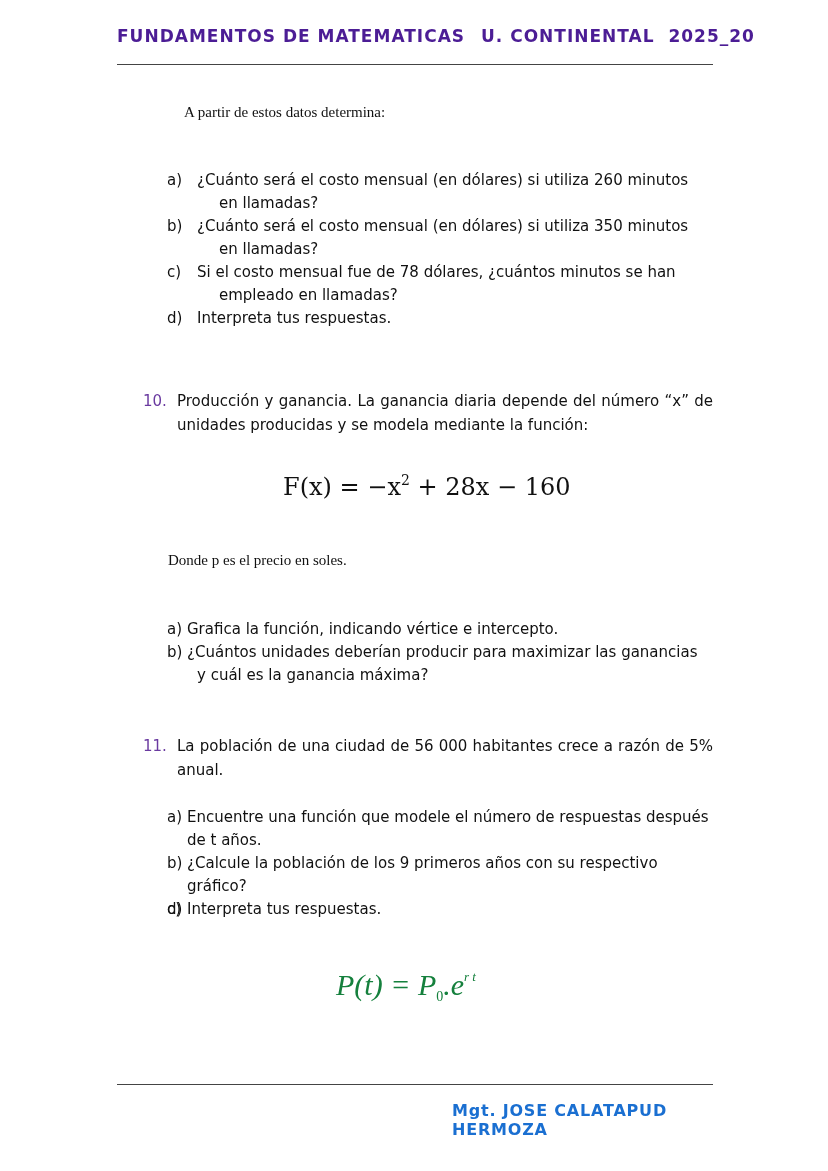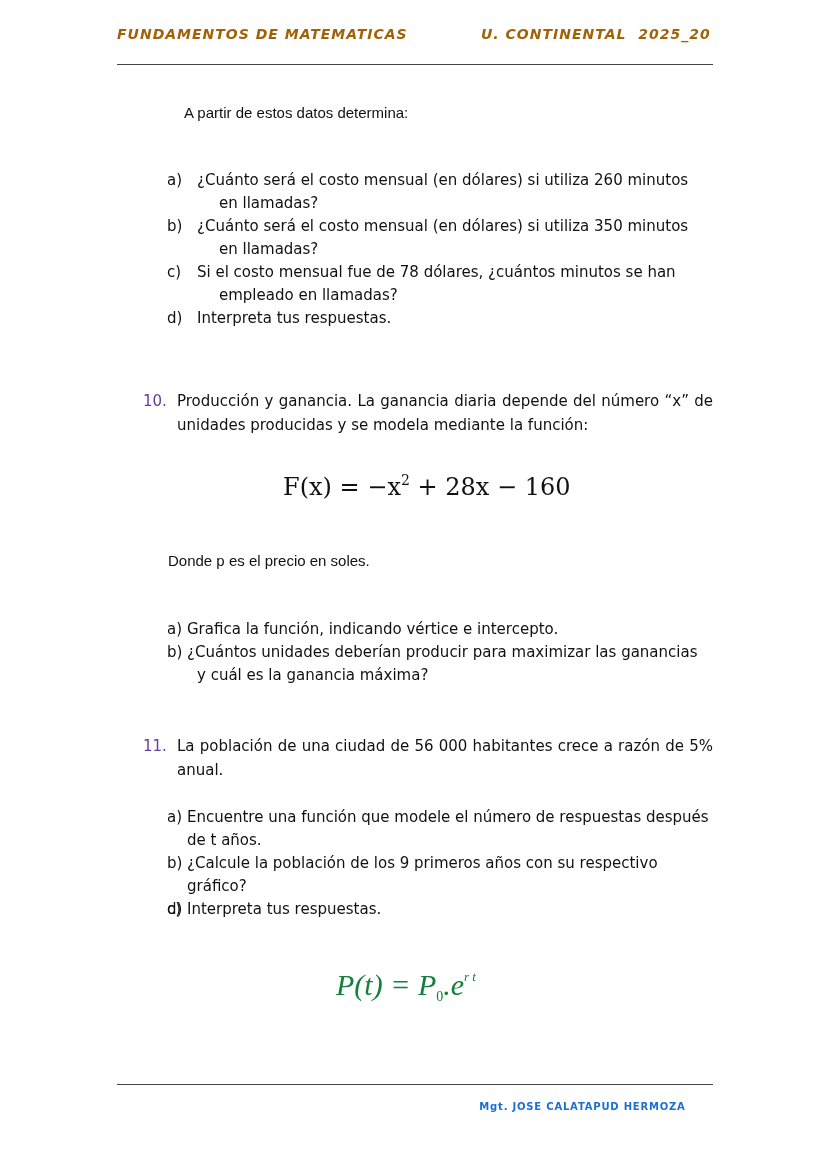--- a/index.html
+++ b/index.html
@@ -16,40 +16,39 @@
       color: #111111;
     }
     .header {
       position: absolute;
       left: 117px;
       top: 26px;
       width: 596px;
       height: 22px;
       font-family: "DejaVu Sans", sans-serif;
       font-weight: bold;
-      font-size: 14px;
+      font-size: 17px;
       letter-spacing: 1px;
-      color: #a16207;
-      font-style: italic;
+      color: #4c1d95;
     }
     .header .left { position: absolute; left: 0; top: 0; }
     .header .right { position: absolute; left: 364px; top: 0; }
     .rule {
       position: absolute;
       left: 117px;
       width: 596px;
       height: 0;
       border-top: 1.5px solid #444444;
     }
     .rule.top { top: 64px; }
     .rule.bottom { top: 1084px; }
 
     .text {
       position: absolute;
-      font-family: Liberation Sans, sans-serif;
+      font-family: Liberation Serif, serif;
       font-size: 15px;
       line-height: 23px;
       color: #111111;
     }
     .intro { left: 184px; top: 101px; }
 
     .list {
       position: absolute;
       left: 167px;
       width: 544px;
@@ -139,24 +138,24 @@
       color: #15803d;
     }
     .formula2 sub { font-size: 14px; font-style: normal; vertical-align: -6px; }
     .formula2 sup { font-size: 13px; vertical-align: 14px; }
 
     .footer {
       position: absolute;
       left: 452px;
       top: 1101px;
       width: 261px;
-      text-align: center;
+      text-align: left;
       font-family: "DejaVu Sans", sans-serif;
       font-weight: bold;
-      font-size: 10px;
+      font-size: 16px;
       letter-spacing: 0.8px;
       color: #1a6fd1;
     }
   </style>
 </head>
 <body>
 
 <div class="header">
   <span class="left">FUNDAMENTOS DE MATEMATICAS</span>
   <span class="right" style="white-space:pre">U. CONTINENTAL  2025_20</span>

